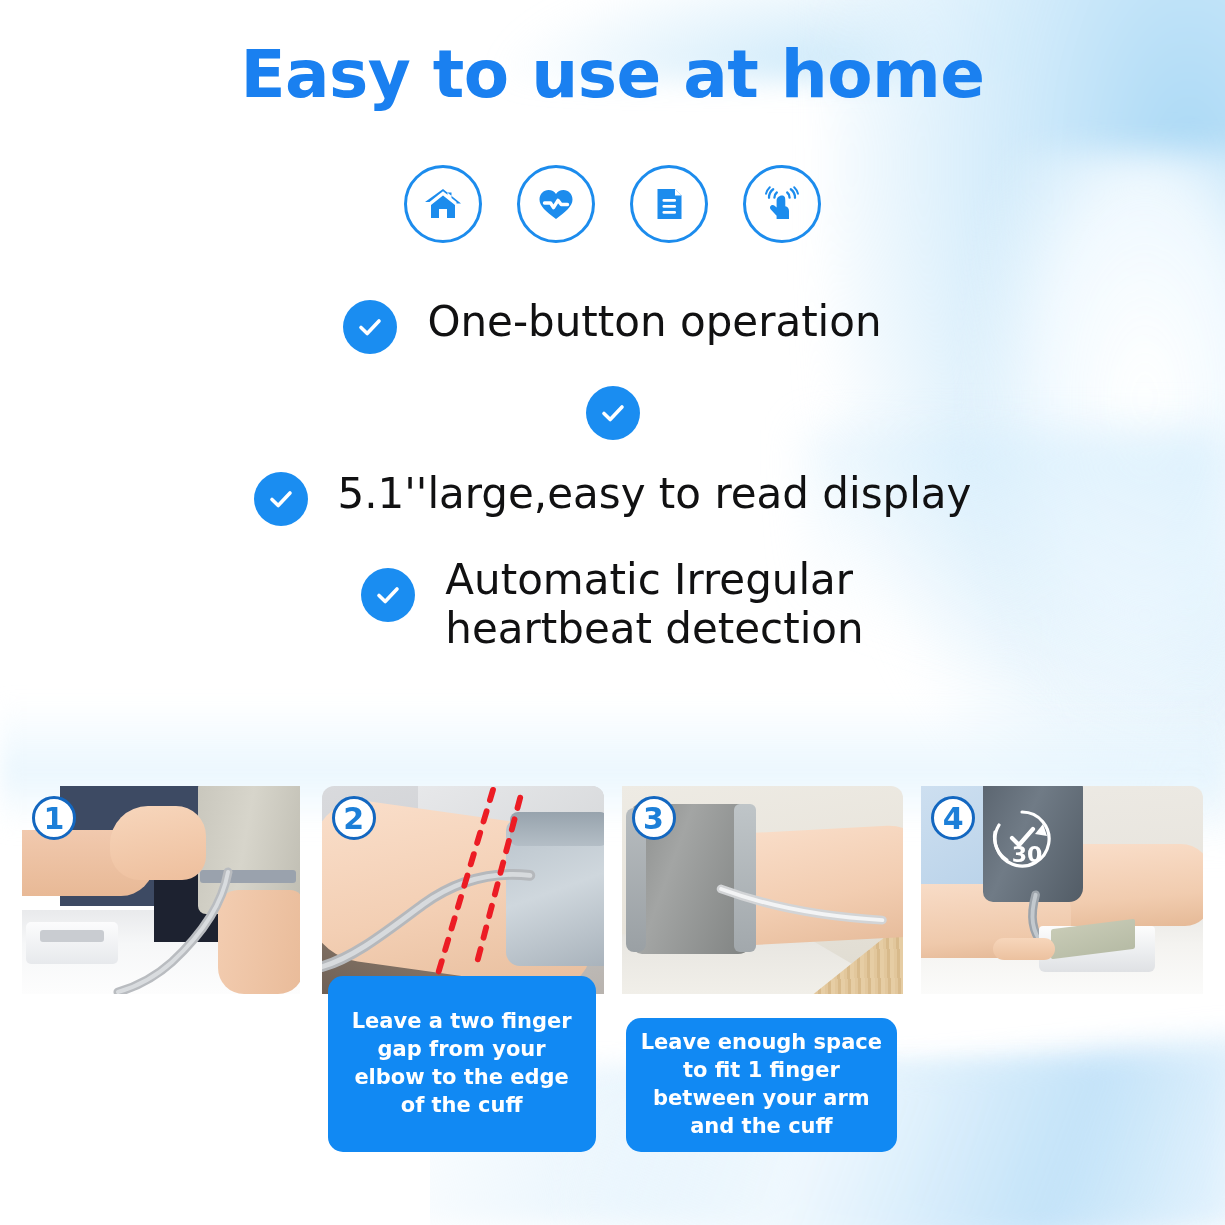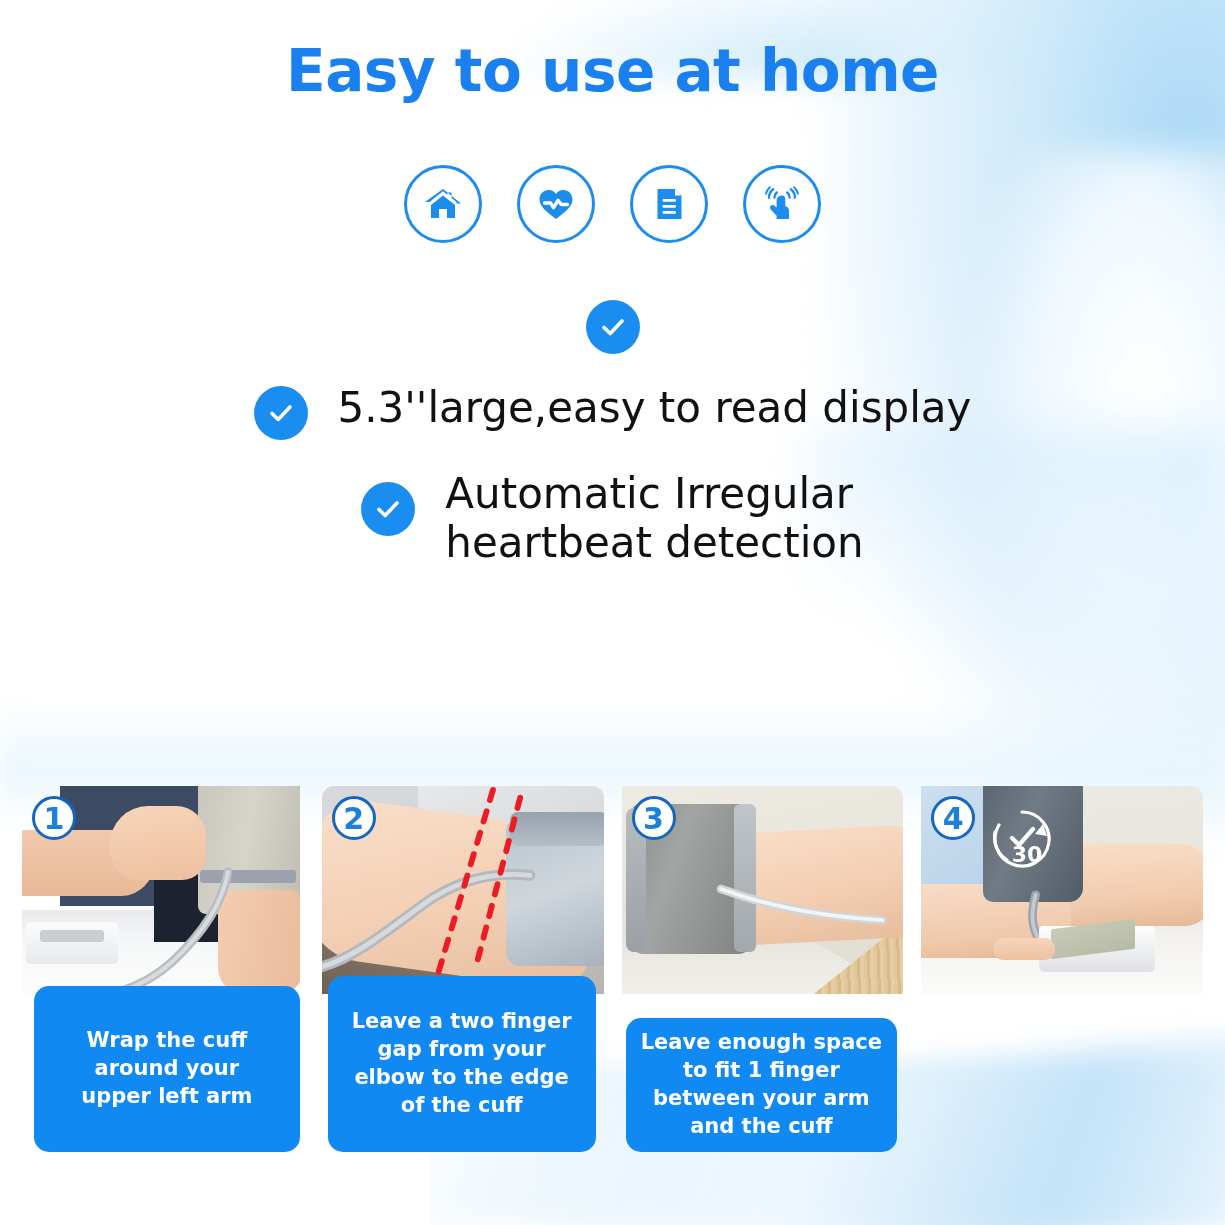--- a/index.html
+++ b/index.html
@@ -74,21 +74,21 @@
   }
 
   
   #content { position: relative; z-index: 2; width: 1225px; height: 1225px; }
 
   
   .title {
     position: absolute;
     top: 42px; left: 0; right: 0;
     text-align: center;
-    font-size: 58px;
+    font-size: 66px;
     line-height: 1;
     font-weight: 700;
     letter-spacing: -0.5px;
     color: #1a80f0;
     font-family: "DejaVu Sans", sans-serif;
   }
 
   
   .icon-row {
     position: absolute;
@@ -326,36 +326,44 @@
         <path d="M31.8 8.3 C 34.4 10.2 36 13.3 36 16.8" fill="none" stroke="#1c8ced" stroke-width="2.3" stroke-linecap="round"></path>
         <path d="M10.8 6.2 C 8.9 8 7.6 10.3 7 12.8" fill="none" stroke="#1c8ced" stroke-width="2" stroke-linecap="round"></path>
         <path d="M35.2 6.2 C 37.1 8 38.4 10.3 39 12.8" fill="none" stroke="#1c8ced" stroke-width="2" stroke-linecap="round"></path>
       </svg>
     </div>
 
   </div>
 
   <div class="bullets">
 
-
     <div class="bullet-row">
       <span class="check">
         <svg width="32" height="32" viewBox="0 0 32 32" aria-hidden="true">
           <path d="M7 16.5 L13.2 22.5 L25 10" fill="none" stroke="#ffffff" stroke-width="3.6" stroke-linecap="round" stroke-linejoin="round"></path>
         </svg>
       </span>
+      <span class="bullet-text">One-button operation</span>
     </div>
 
     <div class="bullet-row">
       <span class="check">
         <svg width="32" height="32" viewBox="0 0 32 32" aria-hidden="true">
           <path d="M7 16.5 L13.2 22.5 L25 10" fill="none" stroke="#ffffff" stroke-width="3.6" stroke-linecap="round" stroke-linejoin="round"></path>
         </svg>
       </span>
-      <span class="bullet-text">5.3''large,easy to read display</span>
+    </div>
+
+    <div class="bullet-row">
+      <span class="check">
+        <svg width="32" height="32" viewBox="0 0 32 32" aria-hidden="true">
+          <path d="M7 16.5 L13.2 22.5 L25 10" fill="none" stroke="#ffffff" stroke-width="3.6" stroke-linecap="round" stroke-linejoin="round"></path>
+        </svg>
+      </span>
+      <span class="bullet-text">5.1''large,easy to read display</span>
     </div>
 
     <div class="bullet-row two-line">
       <span class="check">
         <svg width="32" height="32" viewBox="0 0 32 32" aria-hidden="true">
           <path d="M7 16.5 L13.2 22.5 L25 10" fill="none" stroke="#ffffff" stroke-width="3.6" stroke-linecap="round" stroke-linejoin="round"></path>
         </svg>
       </span>
       <span class="bullet-text">Automatic Irregular
 heartbeat detection</span>
@@ -379,23 +387,20 @@
           <div class="s1-hand"></div>
           <svg class="s1-tube" viewBox="0 0 278 208" preserveAspectRatio="none" aria-hidden="true">
             <path d="M206 86 C 200 120 178 150 150 176 C 130 194 110 202 96 206" fill="none" stroke="#b9bcc0" stroke-width="9" stroke-linecap="round"></path>
             <path d="M206 86 C 200 120 178 150 150 176 C 130 194 110 202 96 206" fill="none" stroke="#d9dcdf" stroke-width="4" stroke-linecap="round"></path>
           </svg>
           <div class="s1-device"></div>
           <div class="s1-device-scr"></div>
         </div>
       </div>
       <div class="badge">1</div>
-      <div class="caption">Wrap the cuff
-around your
-upper left arm</div>
     </div>
 
     <div class="step step2">
       <div class="photo">
         <div class="scene">
           <div class="s2-bed"></div>
           <div class="s2-sheet"></div>
           <div class="s2-dark"></div>
           <div class="s2-arm"></div>
           <div class="s2-cuff"></div>

